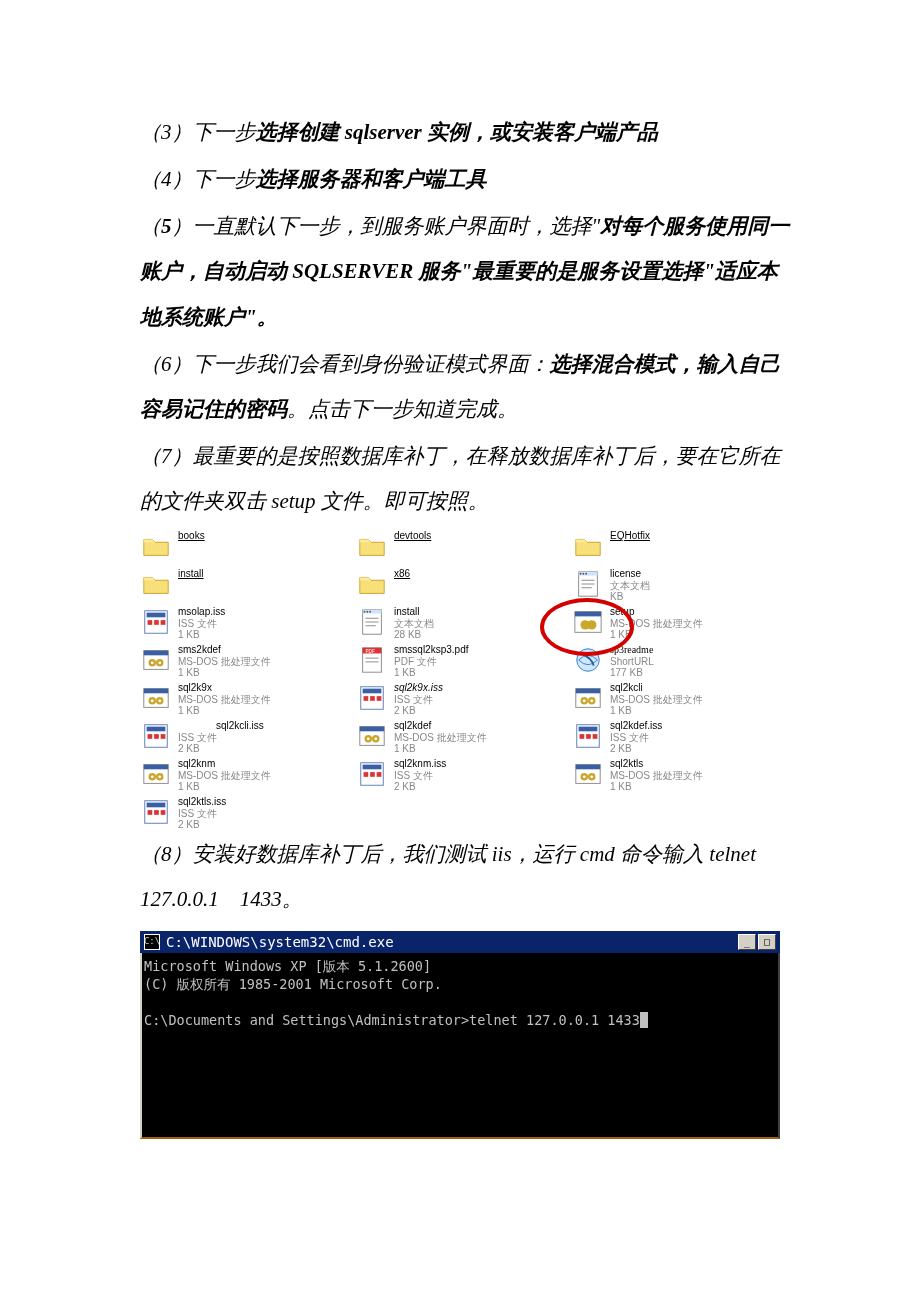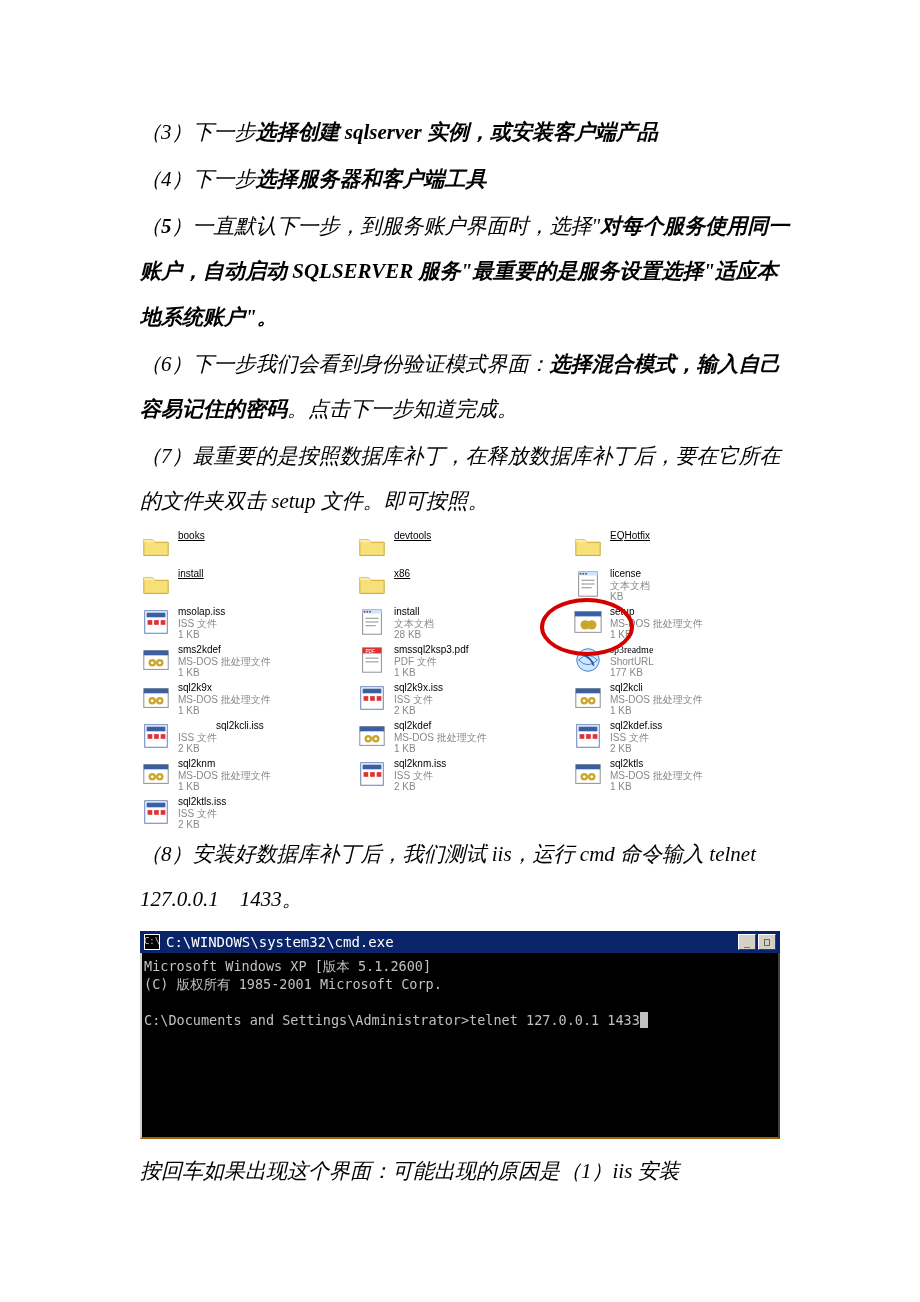--- a/index.html
+++ b/index.html
@@ -321,21 +321,21 @@
         <div class="icon iss-icon">
           <svg viewBox="0 0 32 32">
             <rect x="4" y="4" width="24" height="24" fill="#fff" stroke="#5a7ab5"></rect>
             <rect x="6" y="6" width="20" height="5" fill="#3a5fa5"></rect>
             <rect x="7" y="14" width="5" height="5" fill="#d33"></rect>
             <rect x="14" y="14" width="5" height="5" fill="#d33"></rect>
             <rect x="21" y="14" width="5" height="5" fill="#d33"></rect>
           </svg>
         </div>
         <div class="txt">
-          <div style="text-decoration: none;">sql2k9x.iss</div>
+          <div style="text-decoration: none; font-style: italic;">sql2k9x.iss</div>
           <div class="meta">ISS 文件</div>
           <div class="meta">2 KB</div>
         </div>
       </div>
       <div class="file">
         <div class="icon bat-icon">
           <svg viewBox="0 0 32 32">
             <rect x="3" y="6" width="26" height="20" fill="#fff" stroke="#888"></rect>
             <rect x="3" y="6" width="26" height="5" fill="#3a5fa5"></rect>
             <circle cx="12" cy="19" r="4" fill="#caa62b"></circle>
@@ -484,15 +484,14 @@
 <span>(C) 版权所有 1985-2001 Microsoft Corp.</span>
 <span></span>
 <span>C:\Documents and Settings\Administrator&gt;telnet 127.0.0.1 1433</span><span class="cursor">_</span>
 
 
 
 
 </div>
   </div>
 
-  <p class="para">按回车如果出现这个界面：可能出现的原因是（1）iis 安装</p>
 
 </div>
 
 </body></html>

